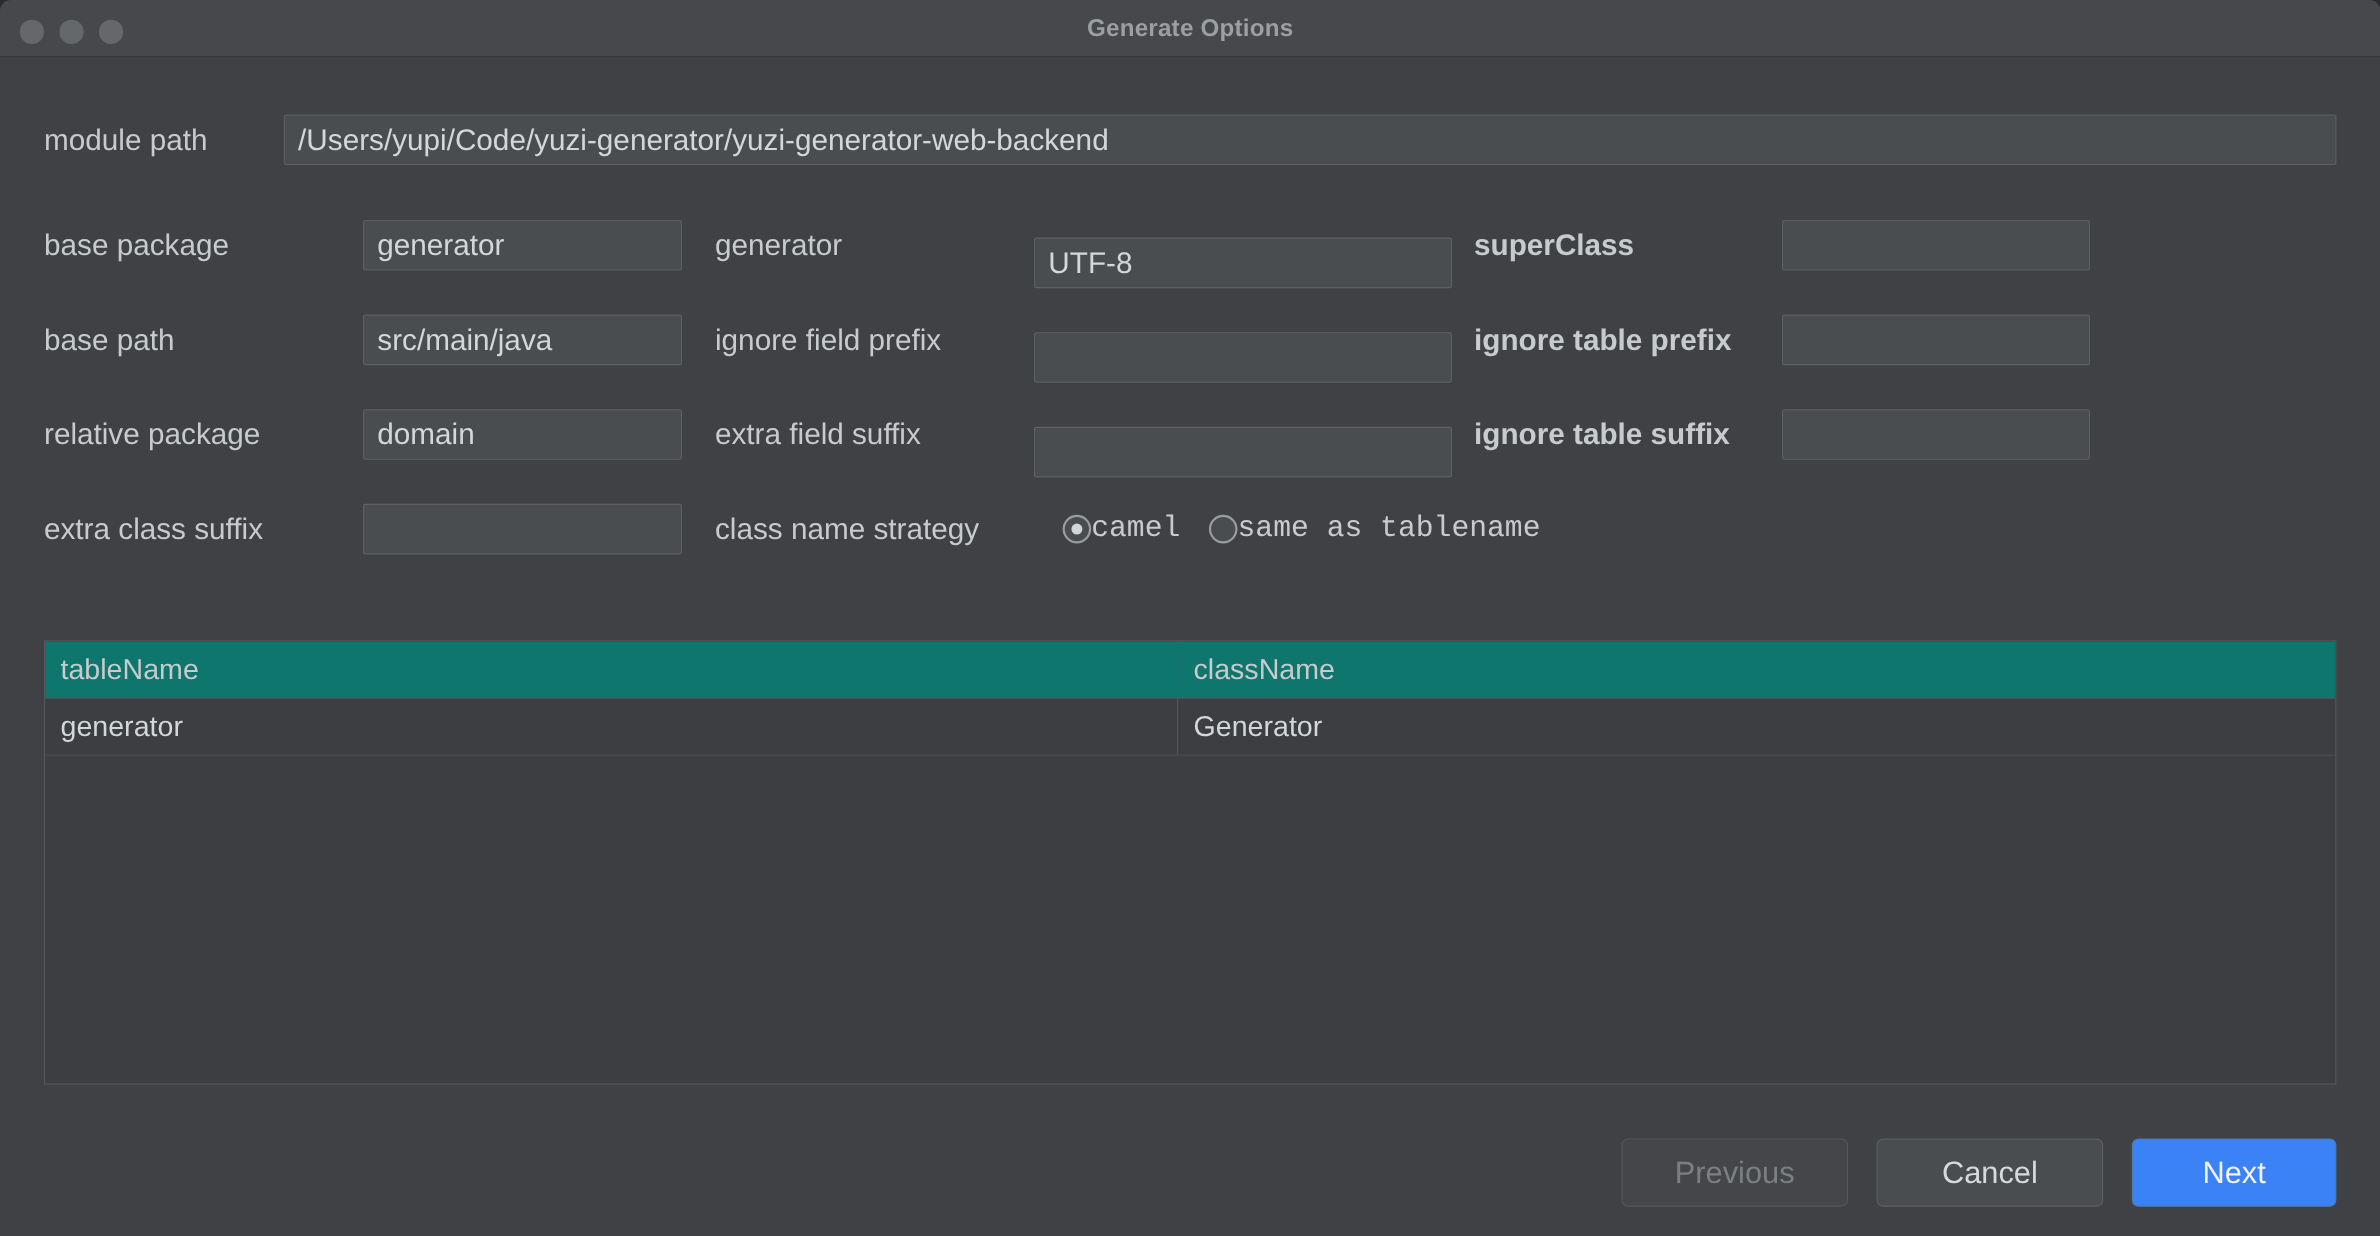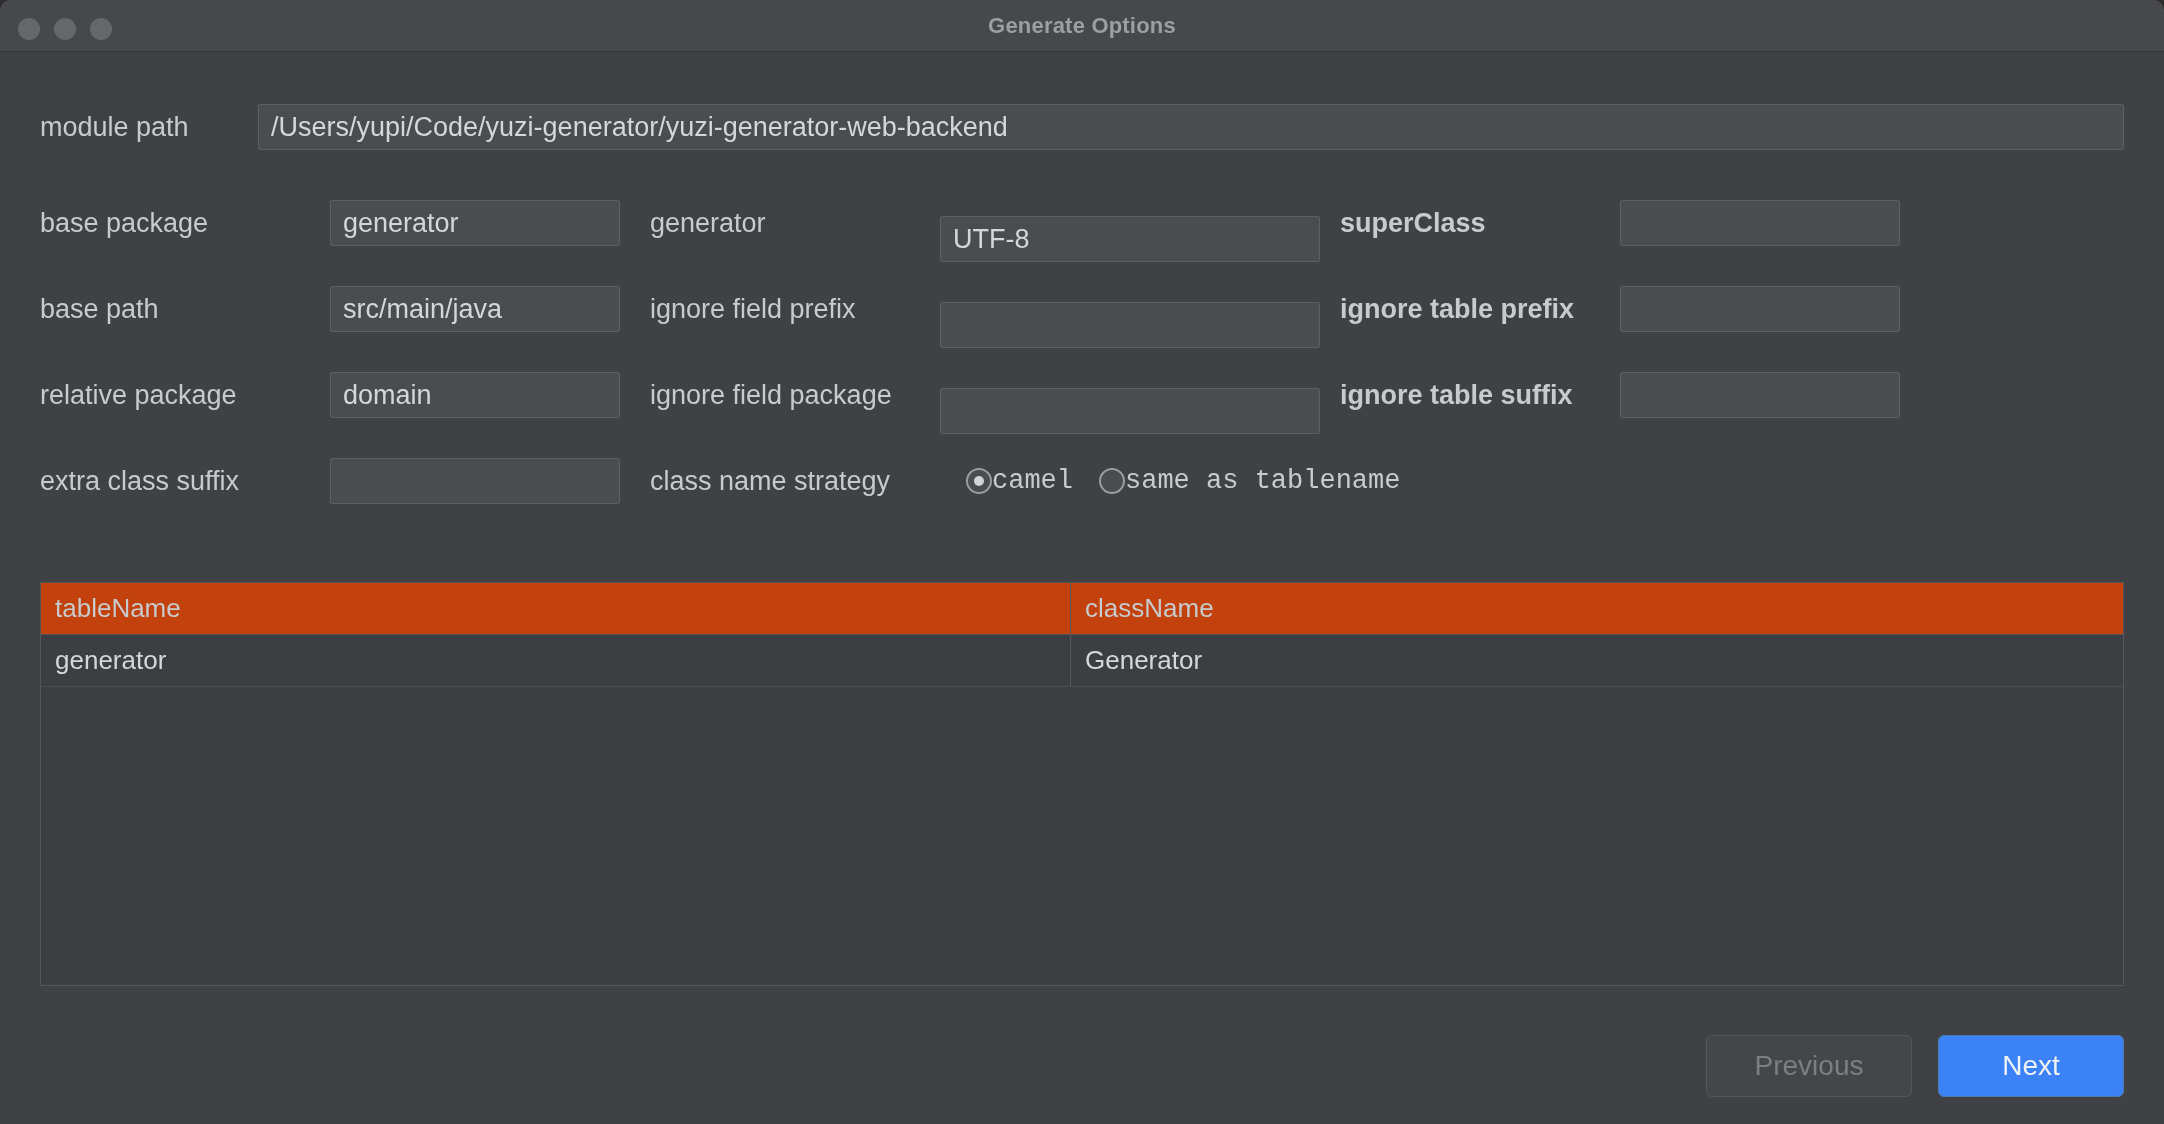--- a/index.html
+++ b/index.html
@@ -150,21 +150,21 @@
     position: absolute;
     left: 40px; top: 530px;
     width: 2084px; height: 404px;
     border: 1px solid #55585b;
     background: #3c3e41;
     overflow: hidden;
   }
   .thead {
     display: flex;
     height: 52px;
-    background: #c2410c;
+    background: #0f766e;
     border-bottom: 1px solid #55585b;
   }
   .th {
     display: flex;
     align-items: center;
     padding: 0 14px;
     color: #c8cbcd;
     font-size: 26px;
     white-space: nowrap;
   }
@@ -257,21 +257,21 @@
         <div class="field c-in1">src/main/java</div>
         <div class="label c-lab2">ignore field prefix</div>
         <div class="field c-in2"></div>
         <div class="label c-lab3">ignore table prefix</div>
         <div class="field c-in3"></div>
       </div>
 
       <div class="grow">
         <div class="label c-lab1">relative package</div>
         <div class="field c-in1">domain</div>
-        <div class="label c-lab2">ignore field package</div>
+        <div class="label c-lab2">extra field suffix</div>
         <div class="field c-in2"></div>
         <div class="label c-lab3">ignore table suffix</div>
         <div class="field c-in3"></div>
       </div>
 
       <div class="strategy">
         <div class="label c-lab1">extra class suffix</div>
         <div class="field c-in1"></div>
         <div class="label c-lab2">class name strategy</div>
         <div class="radio-wrap">
@@ -292,17 +292,18 @@
         <div class="th col2">className</div>
       </div>
       <div class="trow">
         <div class="td col1">generator</div>
         <div class="td col2">Generator</div>
       </div>
     </div>
 
     <div class="footer">
       <div class="btn disabled">Previous</div>
+      <div class="btn">Cancel</div>
       <div class="btn primary">Next</div>
     </div>
 
   </div>
 </div>
 
 </body></html>

